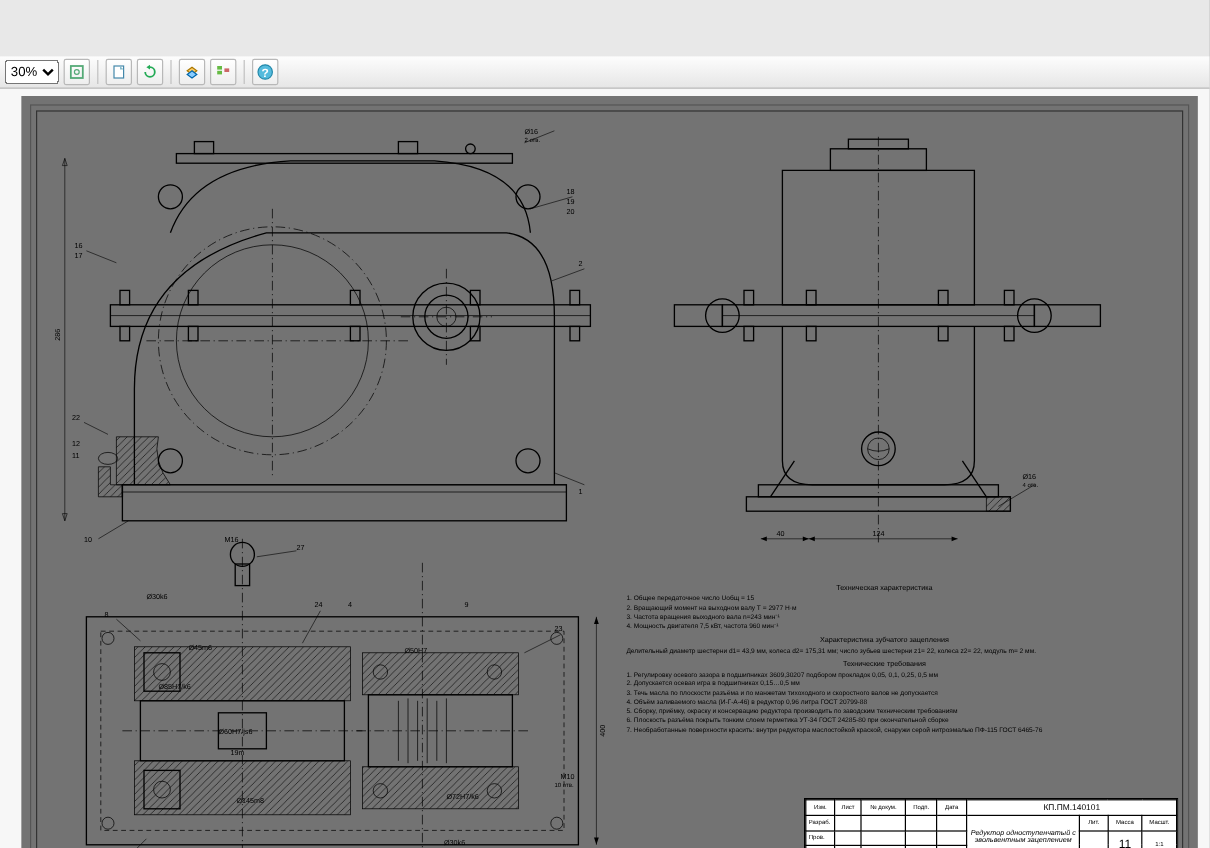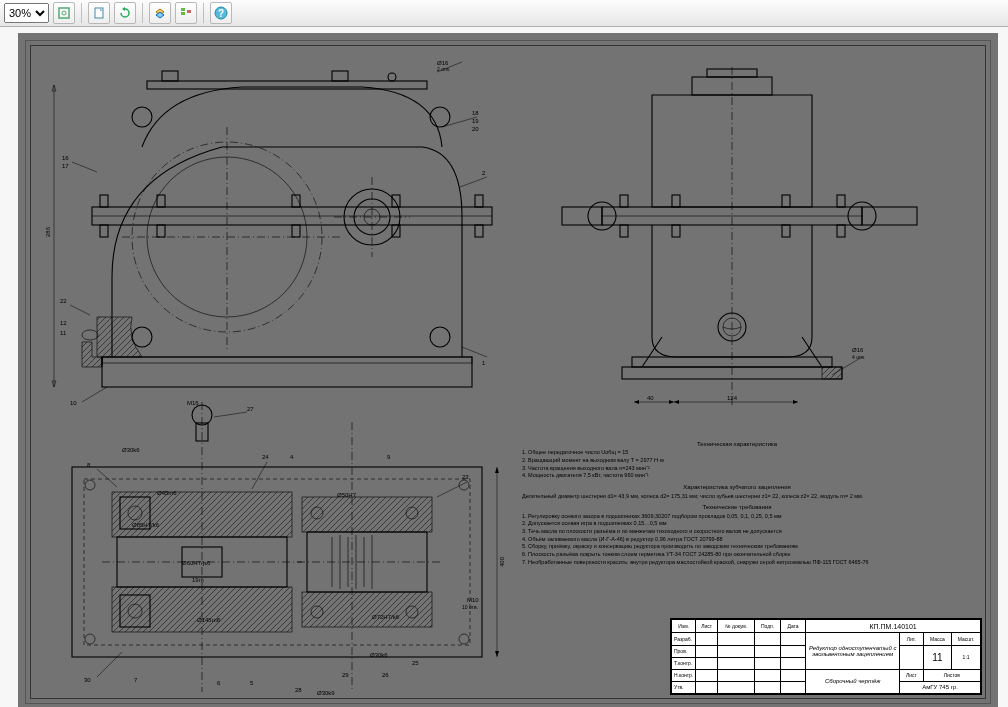--- a/index.html
+++ b/index.html
@@ -1,16 +1,16 @@
 <!DOCTYPE html>
 <html><head>
 <meta charset="utf-8">
 <style>
   html,body{margin:0;padding:0;font-family:Arial,sans-serif;font-size:10px;background:#e8e8e8;}
-  .toolbar{background:linear-gradient(#fdfdfd,#e6e6e6);height:26px;border-bottom:1px solid #b0b0b0;display:flex;align-items:center;gap:4px;padding:0 4px;}
+  .toolbar{background:linear-gradient(#fdfdfd,#e6e6e6);height:26px;border-bottom:1px solid #b0b0b0;display:flex;align-items:center;gap:4px;padding:0 4px;margin-top:47px;}
   .toolbar select{font-size:11px;height:20px;}
   .tb-btn{width:20px;height:20px;border:1px solid #b8b8b8;border-radius:2px;background:linear-gradient(#fff,#eee);display:flex;align-items:center;justify-content:center;cursor:pointer;}
   .tb-sep{width:1px;height:20px;background:#c0c0c0;margin:0 2px;}
   .viewport{position:relative;width:1008px;height:681px;background:#f7f7f7;overflow:hidden;}
   .sheet{position:absolute;left:18px;top:6px;width:972px;height:670px;background:#737373;border:4px solid #737373;}
   .frame{position:absolute;left:8px;top:8px;right:8px;bottom:8px;border:1px solid #333;}
   .frame-inner{position:absolute;left:3px;top:3px;right:3px;bottom:3px;border:1px solid #555;}
   svg{position:absolute;}
   .thin{stroke:#000;stroke-width:0.6;fill:none;}
   .med{stroke:#000;stroke-width:1.1;fill:none;}

